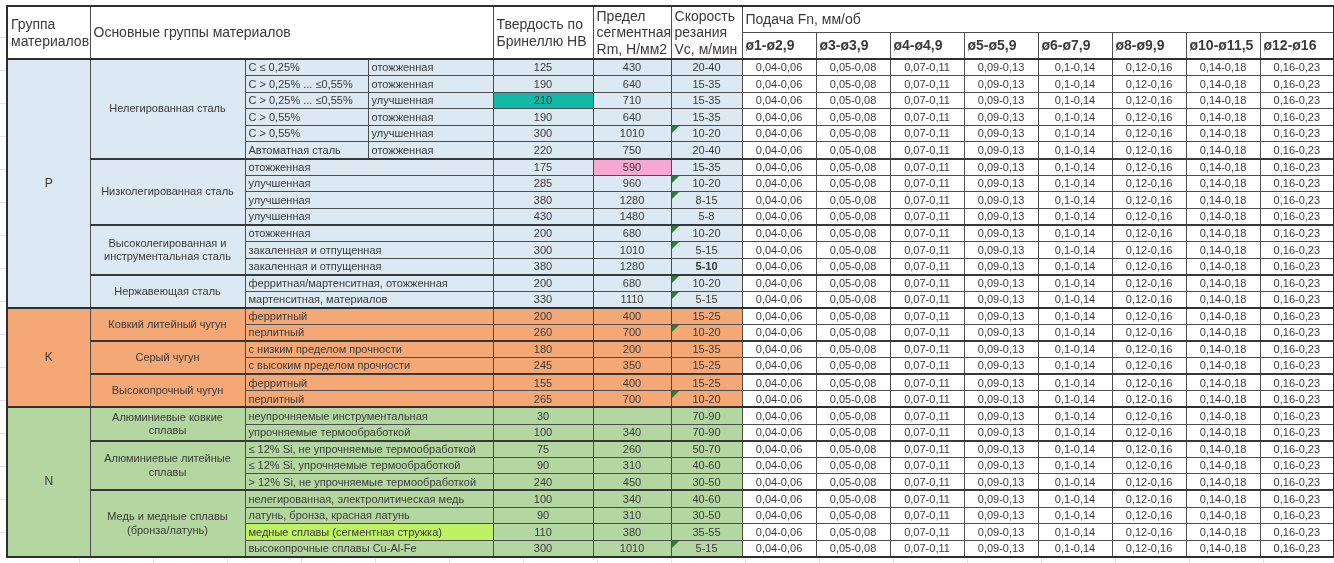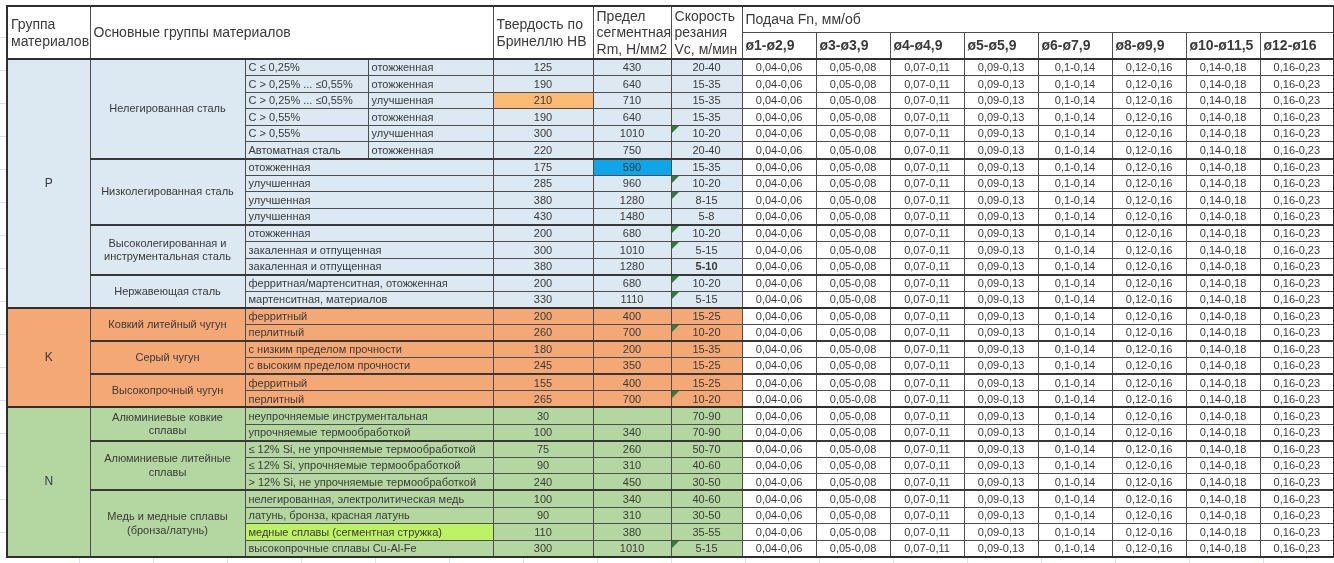--- a/index.html
+++ b/index.html
@@ -117,21 +117,21 @@
         <td class="c-feed">0,07-0,11</td>
         <td class="c-feed">0,09-0,13</td>
         <td class="c-feed">0,1-0,14</td>
         <td class="c-feed">0,12-0,16</td>
         <td class="c-feed">0,14-0,18</td>
         <td class="c-feed">0,16-0,23</td>
       </tr>
       <tr>
         <td class="c-det" style="background: rgb(220, 232, 242);">C &gt; 0,25% ... ≤0,55%</td>
         <td class="c-det" style="background: rgb(220, 232, 242);">улучшенная</td>
-        <td class="c-num" style="background: #fdba74; text-align: center;">210</td>
+        <td class="c-num" style="background: #14b8a6; text-align: center;">210</td>
         <td class="c-num" style="background: rgb(220, 232, 242); margin-left: 40px;">710</td>
         <td class="c-num" style="background: rgb(220, 232, 242);">15-35</td>
         <td class="c-feed">0,04-0,06</td>
         <td class="c-feed">0,05-0,08</td>
         <td class="c-feed">0,07-0,11</td>
         <td class="c-feed">0,09-0,13</td>
         <td class="c-feed">0,1-0,14</td>
         <td class="c-feed">0,12-0,16</td>
         <td class="c-feed">0,14-0,18</td>
         <td class="c-feed">0,16-0,23</td>
@@ -178,21 +178,21 @@
         <td class="c-feed">0,09-0,13</td>
         <td class="c-feed">0,1-0,14</td>
         <td class="c-feed">0,12-0,16</td>
         <td class="c-feed">0,14-0,18</td>
         <td class="c-feed">0,16-0,23</td>
       </tr>
       <tr class="fam-start">
         <td class="c-name" rowspan="4" style="background: rgb(220, 232, 242);">Низколегированная сталь</td>
         <td class="c-det" colspan="2" style="background: rgb(220, 232, 242);">отожженная</td>
         <td class="c-num" style="background: rgb(220, 232, 242);">175</td>
-        <td class="c-num" style="background: #0ea5e9; margin-top: 6px;">590</td>
+        <td class="c-num" style="background: #f9a8d4; margin-top: 6px;">590</td>
         <td class="c-num" style="background: rgb(220, 232, 242);">15-35</td>
         <td class="c-feed">0,04-0,06</td>
         <td class="c-feed">0,05-0,08</td>
         <td class="c-feed">0,07-0,11</td>
         <td class="c-feed">0,09-0,13</td>
         <td class="c-feed">0,1-0,14</td>
         <td class="c-feed">0,12-0,16</td>
         <td class="c-feed">0,14-0,18</td>
         <td class="c-feed">0,16-0,23</td>
       </tr>

